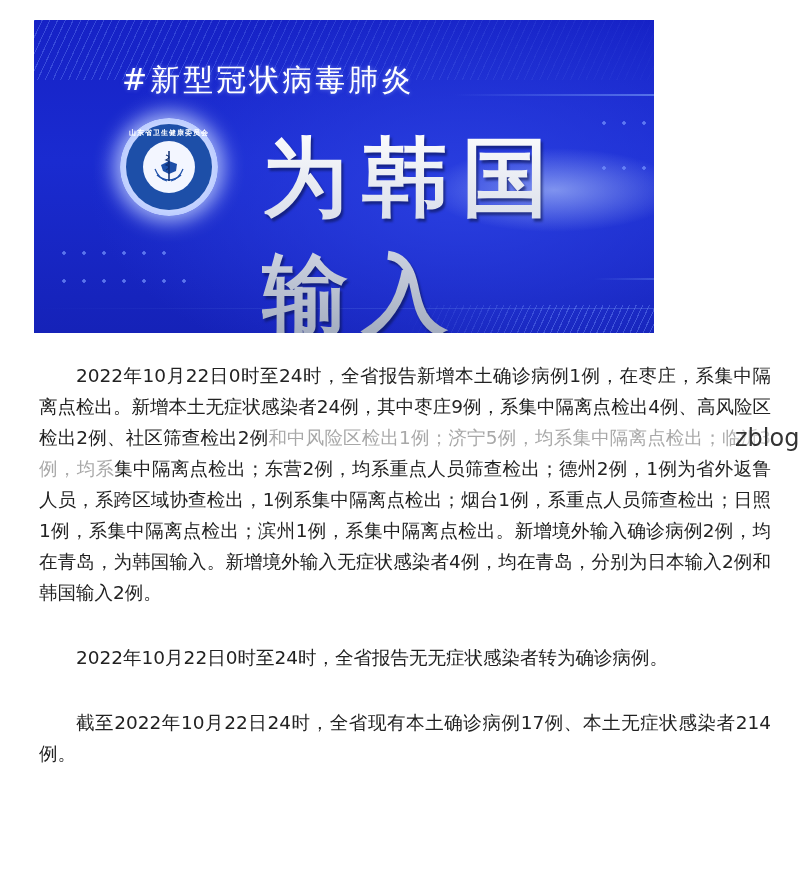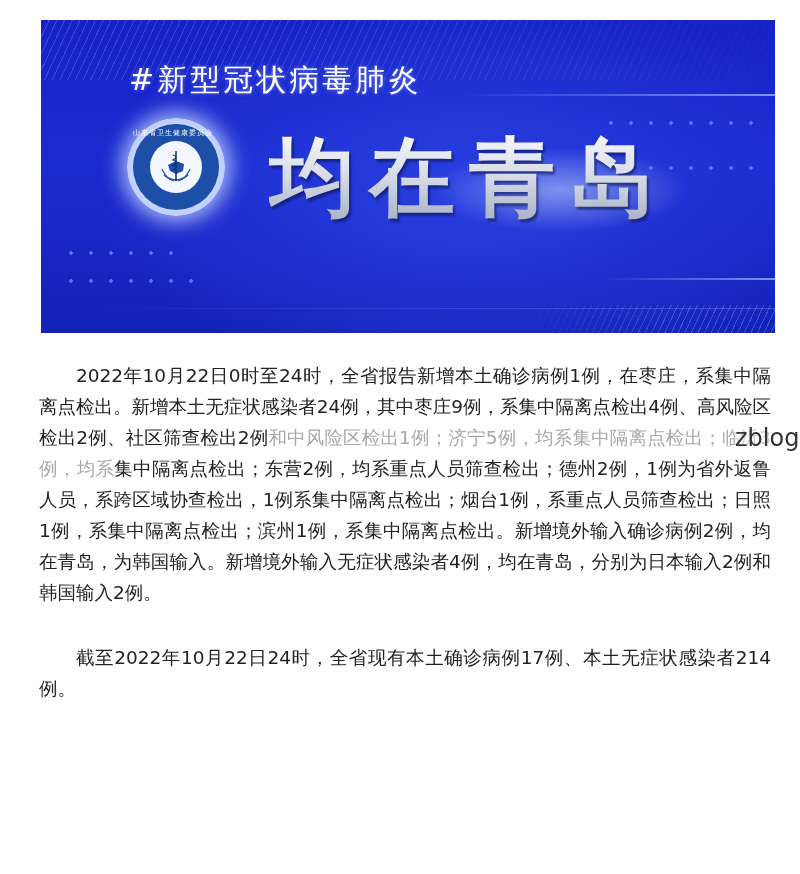--- a/index.html
+++ b/index.html
@@ -10,29 +10,30 @@
     body {
       width: 800px;
       height: 874px;
       position: relative;
       overflow: hidden;
       font-family: "DejaVu Sans", "Liberation Sans", sans-serif;
       color: #222222;
     }
     .banner {
       position: absolute;
-      left: 41px;
+      left: 34px;
       top: 20px;
-      width: 734px;
+      width: 584px;
       height: 313px;
       overflow: hidden;
       background:
         radial-gradient(ellipse 180px 60px at 520px 170px, rgba(200,220,255,0.55), rgba(40,80,255,0) 70%),
         radial-gradient(ellipse 500px 260px at 430px 170px, #2a3fe0 0%, rgba(20,30,200,0) 75%),
         linear-gradient(180deg, #1622c6 0%, #1a2bd0 45%, #1522b8 100%);
+      padding-left: 36px;
     }
     .banner .stripes {
       position: absolute;
       left: 0; top: 0;
       width: 100%; height: 60px;
       background: repeating-linear-gradient(115deg, rgba(120,150,255,0.35) 0 1px, rgba(0,0,0,0) 1px 7px);
       -webkit-mask-image: linear-gradient(90deg, rgba(0,0,0,1) 0%, rgba(0,0,0,0.6) 50%, rgba(0,0,0,0.1) 100%);
       mask-image: linear-gradient(90deg, rgba(0,0,0,1) 0%, rgba(0,0,0,0.6) 50%, rgba(0,0,0,0.1) 100%);
     }
     .banner .stripes-bottom {
@@ -93,24 +94,25 @@
       background: #f3f6ff;
       display: flex;
       align-items: center;
       justify-content: center;
     }
     .logo-text {
       position: absolute;
       top: 4px;
       left: 0;
       width: 100%;
-      text-align: left;
+      text-align: center;
       font-size: 7px;
       color: #ffffff;
       letter-spacing: 1px;
+      font-weight: bold;
     }
     .headline {
       position: absolute;
       left: 228px;
       top: 100px;
       font-size: 86px;
       font-weight: bold;
       letter-spacing: 14px;
       color: #e8ecf6;
       background: linear-gradient(180deg, #ffffff 0%, #d9deea 45%, #9aa4b8 100%);
@@ -172,24 +174,25 @@
           <path d="M6 22 Q10 32 18 34" stroke="#1d4fa8" stroke-width="1.2" fill="none"></path>
           <path d="M34 22 Q30 32 22 34" stroke="#1d4fa8" stroke-width="1.2" fill="none"></path>
           <path d="M12 18 L20 14 L28 17 L27 24 L20 27 L14 24 Z" fill="#1d4fa8"></path>
           <line x1="20" y1="4" x2="20" y2="34" stroke="#0f2e70" stroke-width="1.5"></line>
           <path d="M17 8 Q23 10 17 13 Q23 15 17 18 Q23 20 17 23" stroke="#0f2e70" stroke-width="1.2" fill="none"></path>
         </svg>
       </div>
     </div>
   </div>
 
-  <div class="headline">均在青岛</div>
+  <div class="headline">为韩国输入</div>
 </div>
 
 <div class="content">
   <p class="para"><span>2022年10月22日0时至24时，全省报告新增本土确诊病例1例，在枣庄，系集中隔离点检出。新增本土无症状感染者24例，其中枣庄9例，系集中隔离点检出4例、高风险区检出2例、社区筛查检出2例</span><span class="faded">和中风险区检出1例；济宁5例，均系集中隔离点检出；临沂3例，均系</span><span>集中隔离点检出；东营2例，均系重点人员筛查检出；德州2例，1例为省外返鲁人员，系跨区域协查检出，1例系集中隔离点检出；烟台1例，系重点人员筛查检出；日照1例，系集中隔离点检出；滨州1例，系集中隔离点检出。新增境外输入确诊病例2例，均在青岛，为韩国输入。新增境外输入无症状感染者4例，均在青岛，分别为日本输入2例和韩国输入2例。</span></p>
 
+  <p class="para">2022年10月22日0时至24时，全省报告无无症状感染者转为确诊病例。</p>
 
 
   <p class="para"><span>截至2022年10月22日24时，全省现有本土确诊病例17例、本土无症状感染者214例。</span></p>
 </div>
 
 <div class="watermark">zblog</div>
 
 </body></html>

